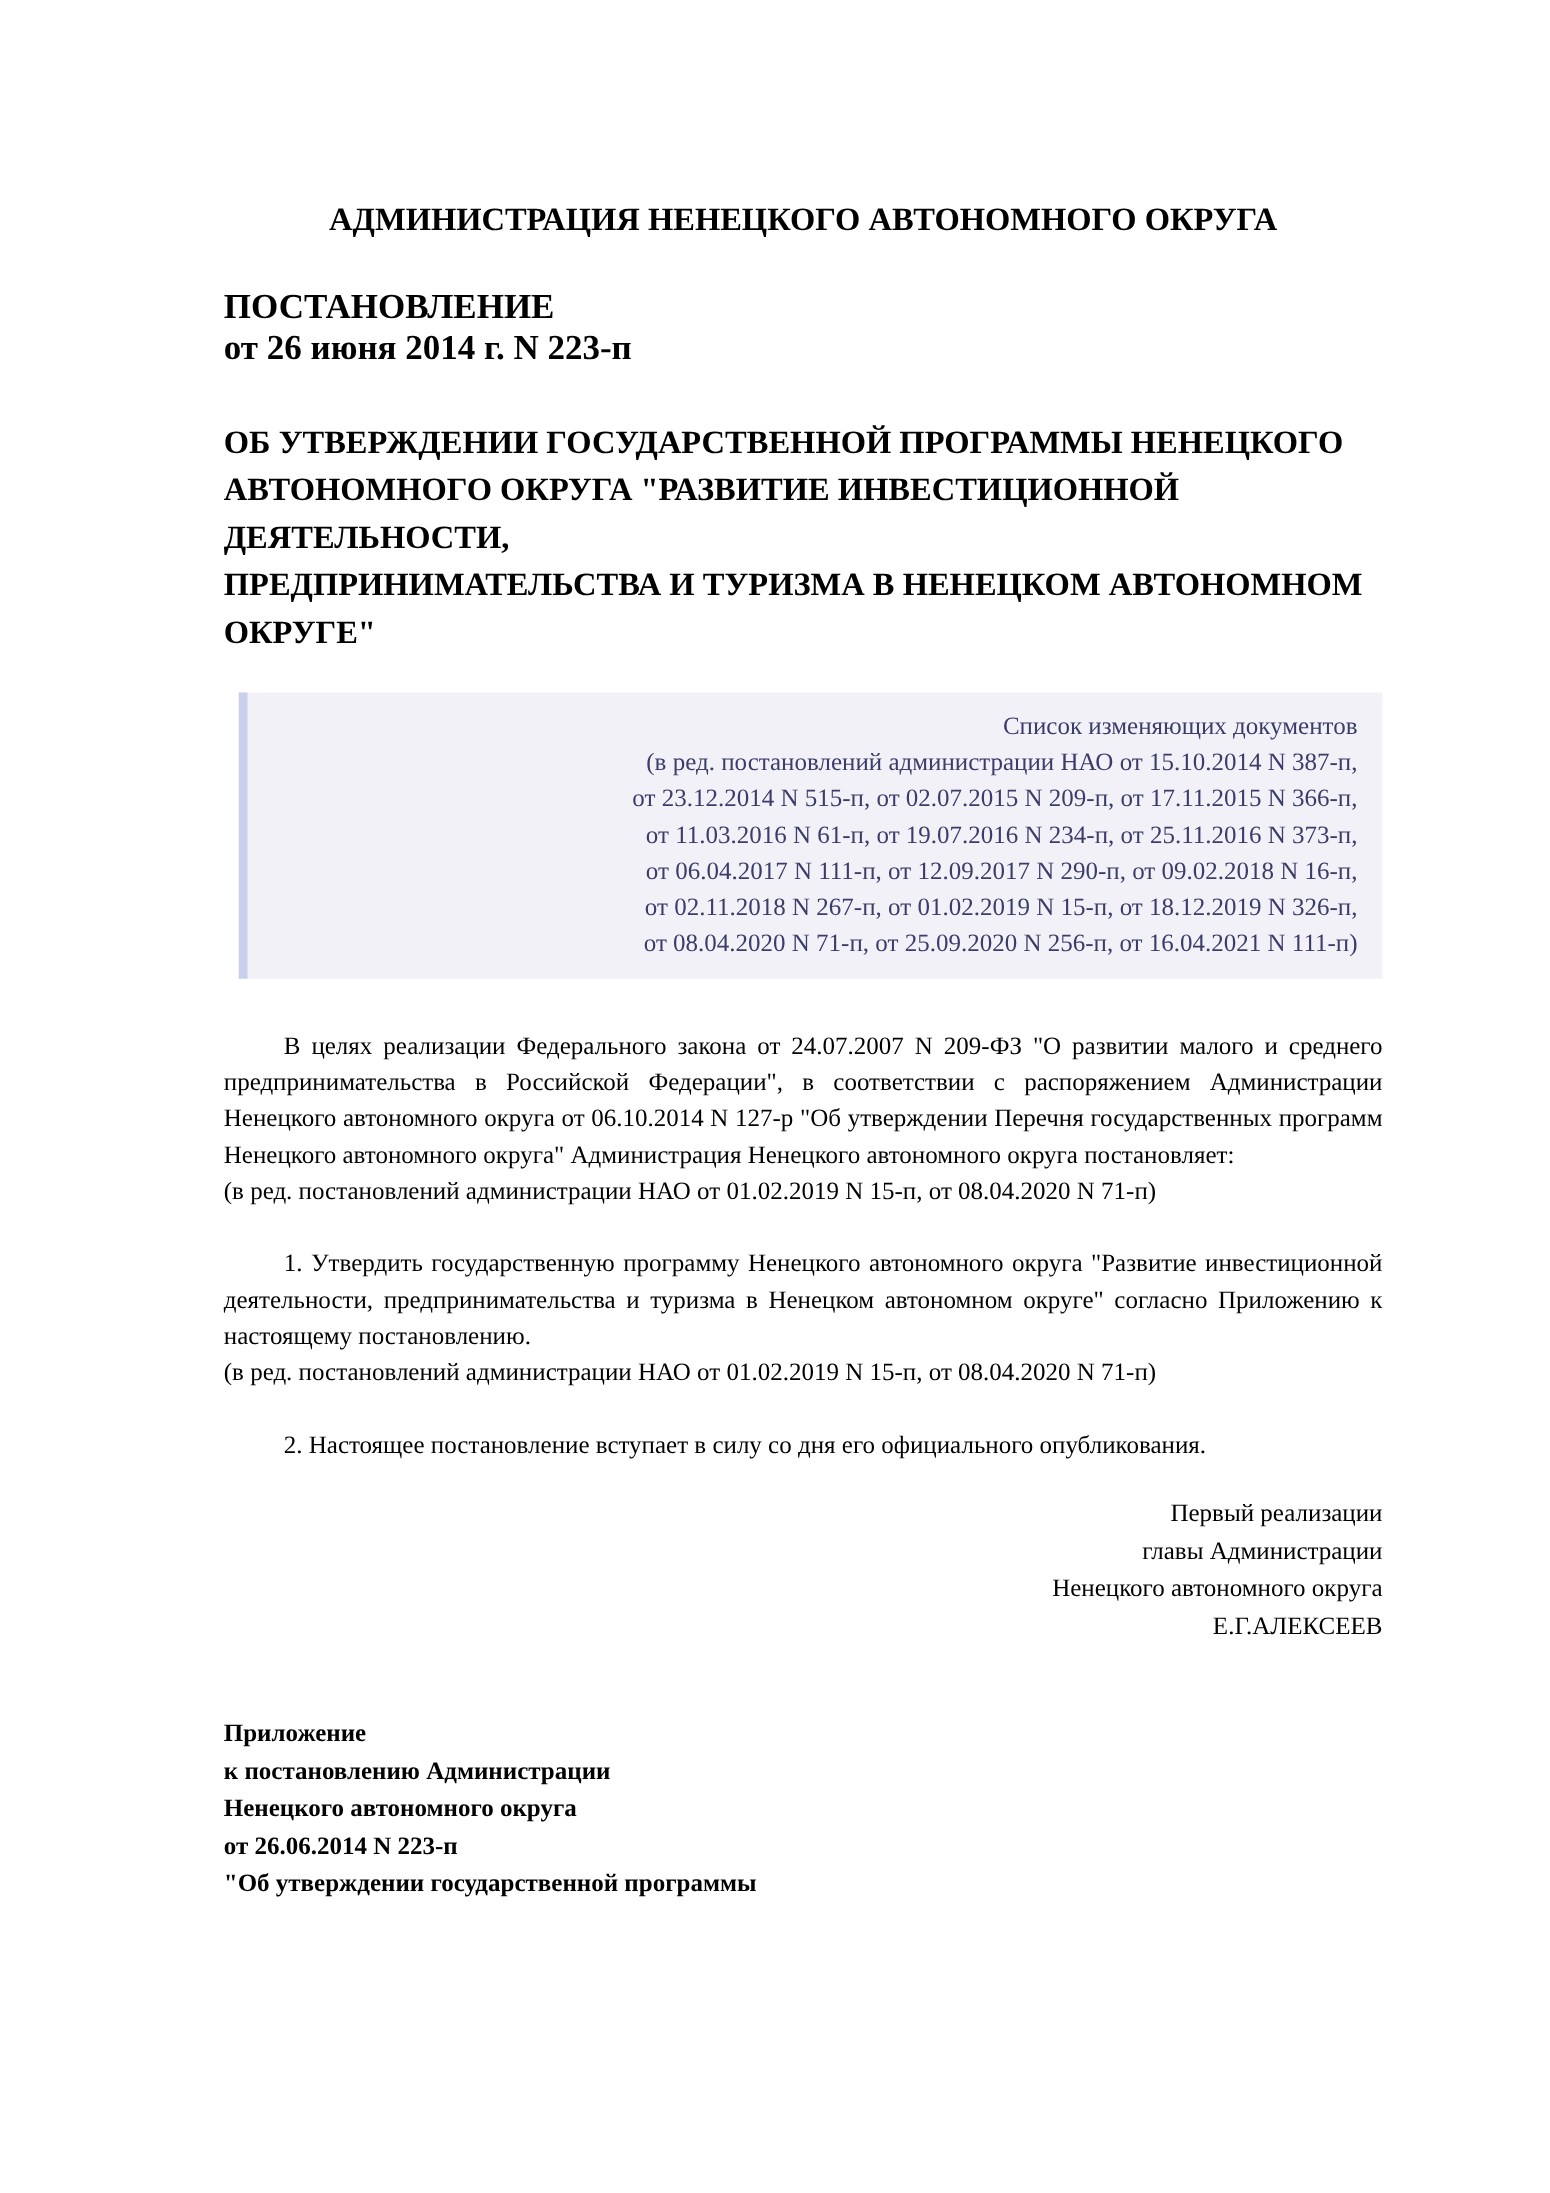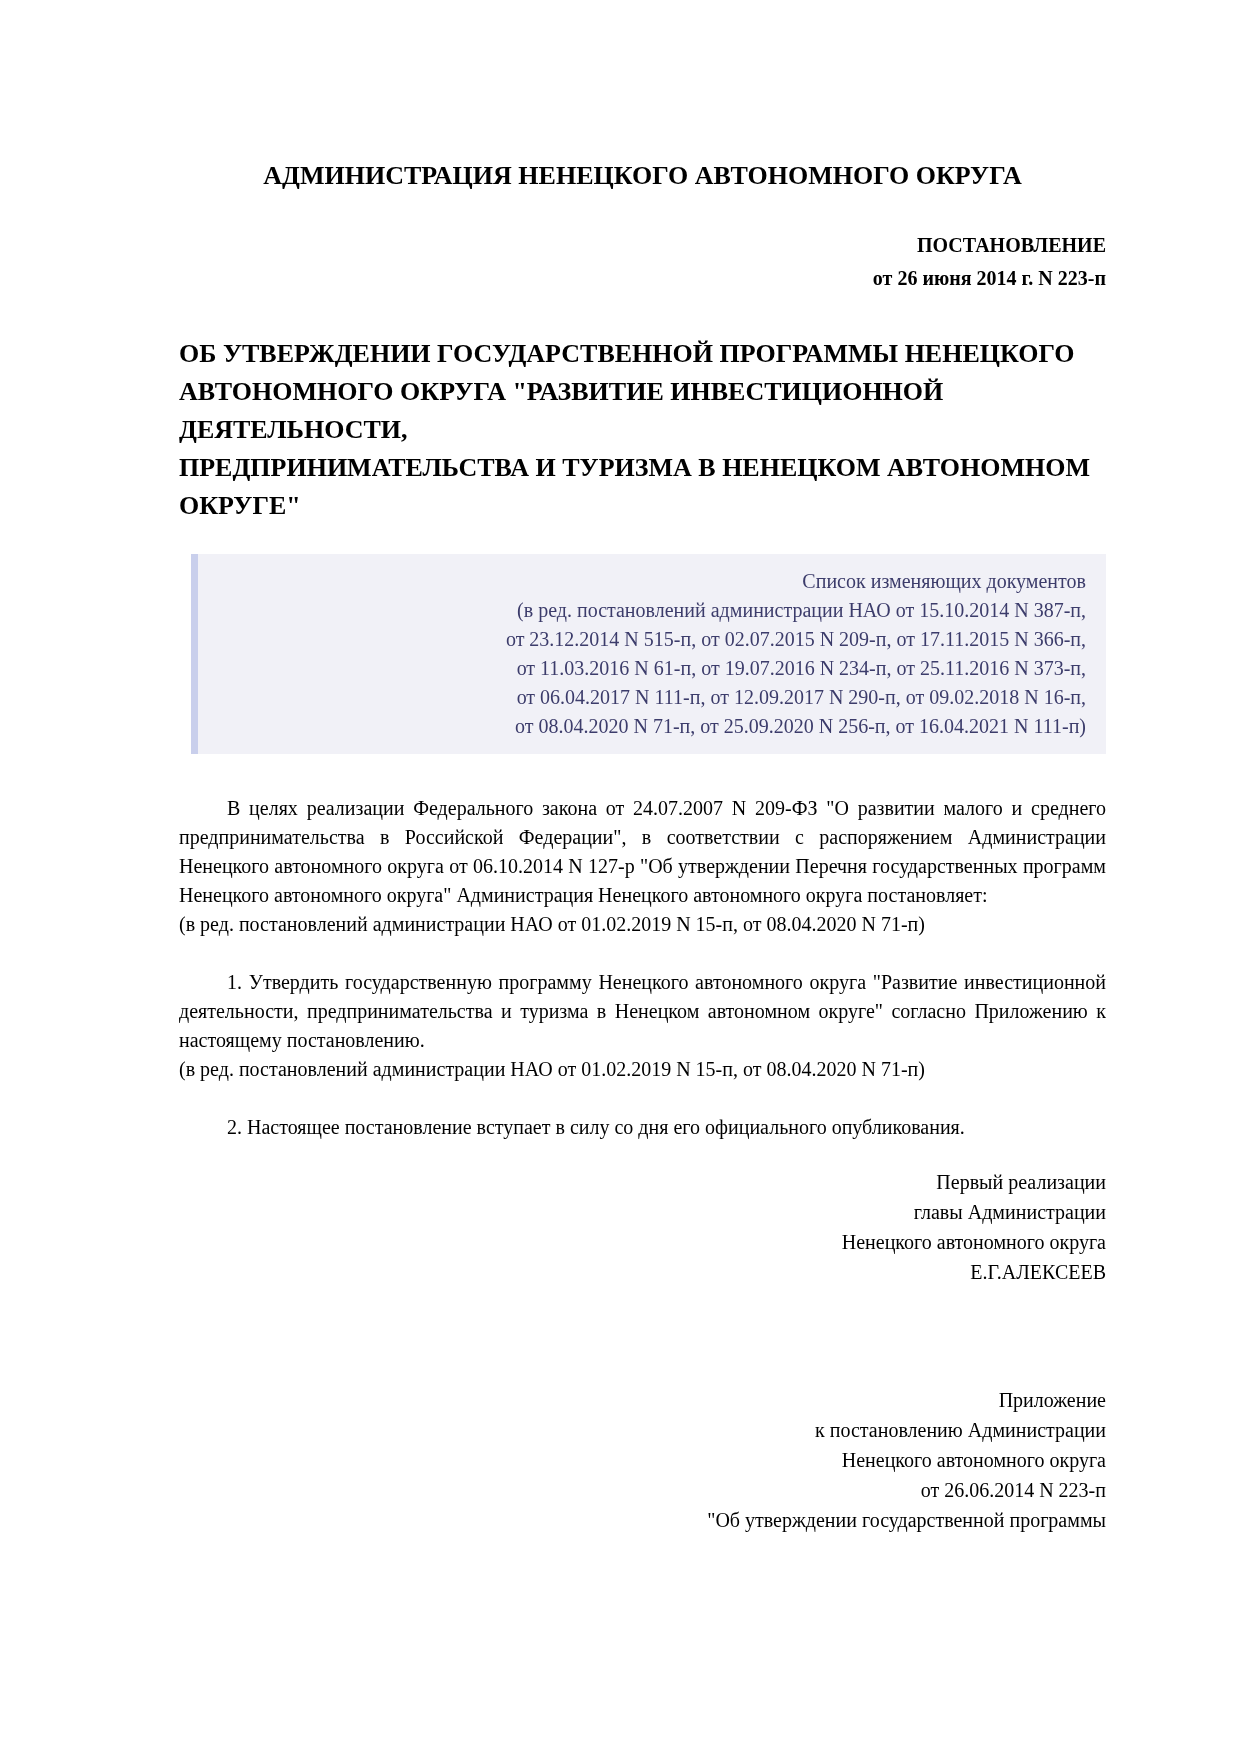--- a/index.html
+++ b/index.html
@@ -18,23 +18,23 @@
     overflow: hidden;
   }
   .org-title {
     text-align: center;
     font-weight: bold;
     font-size: 26px;
     line-height: 26px;
   }
   .doc-type-block {
     margin-top: 40px;
-    text-align: right;
+    text-align: left;
     font-weight: bold;
-    font-size: 20px;
+    font-size: 28px;
     line-height: 33px;
   }
   .subject {
     margin-top: 40px;
     font-weight: bold;
     font-size: 26px;
     line-height: 38px;
   }
   .amendments-box {
     margin-top: 29px;
@@ -55,23 +55,24 @@
   .amendment-note {
     text-align: left;
     text-indent: 0;
   }
   .signature {
     margin-top: 25px;
     text-align: right;
     line-height: 30px;
   }
   .attachment {
-    margin-top: 98px;
-    text-align: right;
+    margin-top: 56px;
+    text-align: left;
     line-height: 30px;
+    font-weight: bold;
   }
 </style>
 </head>
 <body>
 
 <div class="page">
 
   <div class="org-title">АДМИНИСТРАЦИЯ НЕНЕЦКОГО АВТОНОМНОГО ОКРУГА</div>
 
   <div class="doc-type-block">
@@ -87,20 +88,21 @@
       <div>ОКРУГЕ"</div>
     </div>
 
   <div class="amendments-box">
     <div>Список изменяющих документов</div>
     <div>
         <div>(в ред. постановлений администрации НАО от 15.10.2014 N 387-п,</div>
         <div>от 23.12.2014 N 515-п, от 02.07.2015 N 209-п, от 17.11.2015 N 366-п,</div>
         <div>от 11.03.2016 N 61-п, от 19.07.2016 N 234-п, от 25.11.2016 N 373-п,</div>
         <div>от 06.04.2017 N 111-п, от 12.09.2017 N 290-п, от 09.02.2018 N 16-п,</div>
+        <div>от 02.11.2018 N 267-п, от 01.02.2019 N 15-п, от 18.12.2019 N 326-п,</div>
         <div>от 08.04.2020 N 71-п, от 25.09.2020 N 256-п, от 16.04.2021 N 111-п)</div>
       </div>
   </div>
 
   <div class="para first">В целях реализации Федерального закона от 24.07.2007 N 209-ФЗ "О развитии малого и среднего предпринимательства в Российской Федерации", в соответствии с распоряжением Администрации Ненецкого автономного округа от 06.10.2014 N 127-р "Об утверждении Перечня государственных программ Ненецкого автономного округа" Администрация Ненецкого автономного округа постановляет:</div>
 
   <div class="amendment-note">(в ред. постановлений администрации НАО от 01.02.2019 N 15-п, от 08.04.2020 N 71-п)</div>
 
   <div class="para">1. Утвердить государственную программу Ненецкого автономного округа "Развитие инвестиционной деятельности, предпринимательства и туризма в Ненецком автономном округе" согласно Приложению к настоящему постановлению.</div>
 

